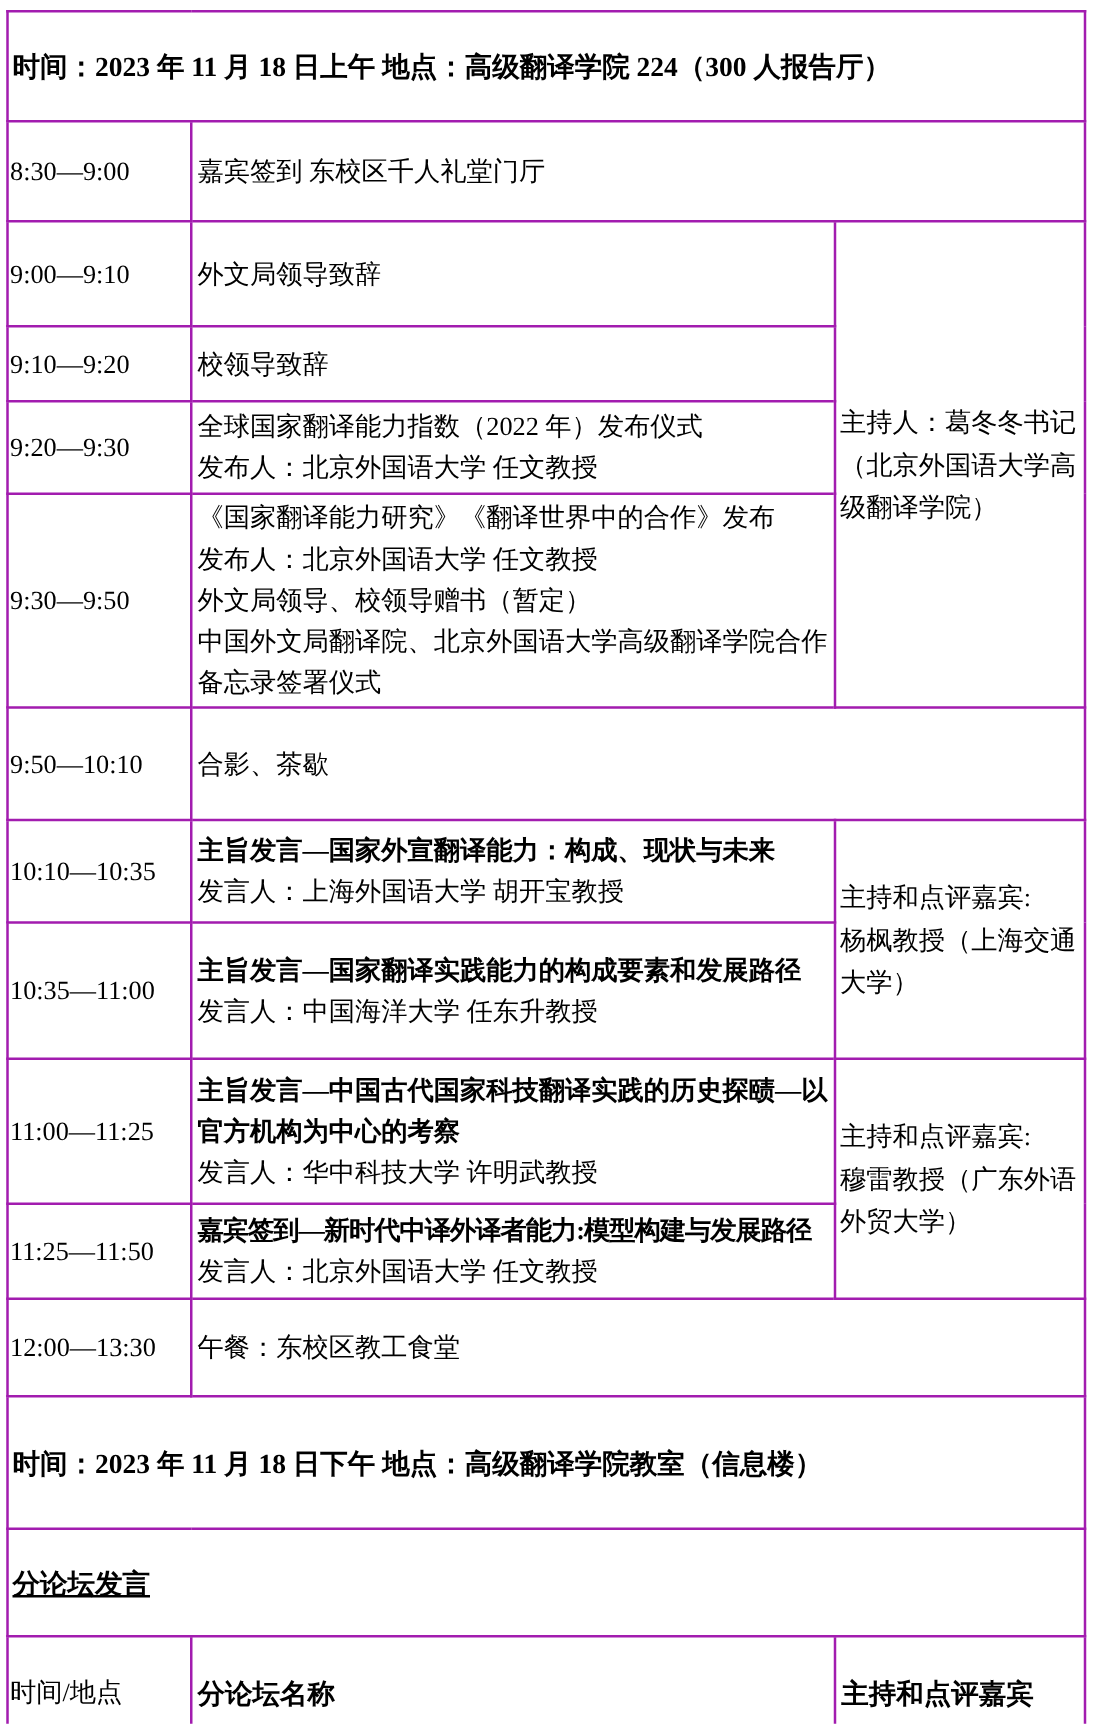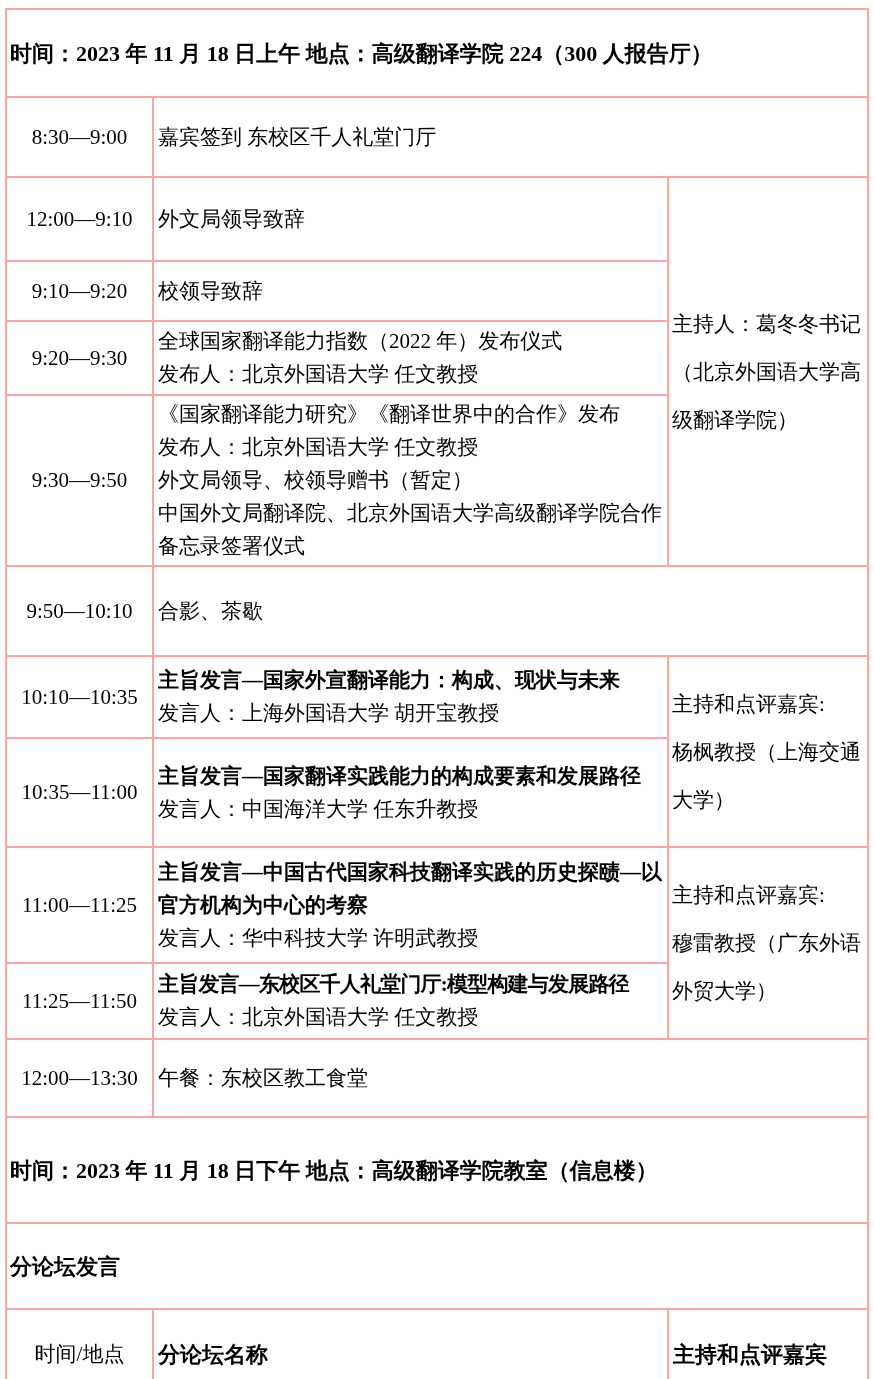--- a/index.html
+++ b/index.html
@@ -6,34 +6,34 @@
   body{
     width:874px;height:1379px;overflow:hidden;
     background:#ffffff;color:#000000;
     font-family:"Liberation Serif","DejaVu Serif",serif;
   }
   table.sched{
     border-collapse:collapse;table-layout:fixed;
     width:862px;margin:8px 0 0 5px;
   }
   td{
-    border:2px solid #fca5a5;
+    border:2px solid #a21caf;
     vertical-align:middle;
     padding:2px 4px;
     font-size:21px;
     line-height:33px;
     word-break:break-all;
     overflow:hidden;
   }
-  td.time{text-align:center;padding:2px 1px;font-family:Liberation Serif, serif;}
+  td.time{text-align:left;padding:2px 1px;font-family:Liberation Serif, serif;}
   tr.section td{font-weight:bold;font-size:22px;padding-left:3px;}
-  td.host{padding:2px 3px;line-height:48px;margin-left:32px;}
+  td.host{padding:2px 3px;line-height:34px;margin-left:32px;}
   .btitle{font-weight:bold;}
   .tight{white-space:nowrap;letter-spacing:-0.8px;}
-  tr.forumhead td{font-weight:bold;font-size:22px;padding-left:3px;}
+  tr.forumhead td{font-weight:bold;font-size:22px;padding-left:3px;text-decoration:underline;}
   tr.colhead td.namecol,tr.colhead td.hostcol{font-weight:bold;font-size:22px;}
   tr.colhead td{border-bottom:none;}
 </style>
 </head>
 <body>
 
 <table class="sched">
   <colgroup>
     <col style="width:147px">
     <col style="width:515px">
@@ -44,21 +44,21 @@
       <tr class="section" style="height:88px">
     <td colspan="3">时间：2023 年 11 月 18 日上午 地点：高级翻译学院 224（300 人报告厅）</td>
   </tr>
 
   <tr style="height:80px">
     <td class="time">8:30—9:00</td>
     <td colspan="2">嘉宾签到 东校区千人礼堂门厅</td>
   </tr>
 
   <tr style="height:84px">
-    <td class="time">12:00—9:10</td>
+    <td class="time">9:00—9:10</td>
     <td>外文局领导致辞</td>
     <td class="host" rowspan="4">主持人：葛冬冬书记（北京外国语大学高级翻译学院）</td>
   </tr>
 
   <tr style="height:60px">
     <td class="time">9:10—9:20</td>
     <td>校领导致辞</td>
   </tr>
 
   <tr style="height:74px">
@@ -112,21 +112,21 @@
     </td>
     <td class="host" rowspan="2">
       <div>主持和点评嘉宾:</div>
       <div>穆雷教授（广东外语外贸大学）</div>
     </td>
   </tr>
 
   <tr style="height:76px">
     <td class="time">11:25—11:50</td>
     <td>
-      <div class="btitle tight">主旨发言—东校区千人礼堂门厅:模型构建与发展路径</div>
+      <div class="btitle tight">嘉宾签到—新时代中译外译者能力:模型构建与发展路径</div>
       <div>发言人：北京外国语大学 任文教授</div>
     </td>
   </tr>
 
   <tr style="height:78px">
     <td class="time">12:00—13:30</td>
     <td colspan="2">午餐：东校区教工食堂</td>
   </tr>
 
   <tr class="section" style="height:106px">

